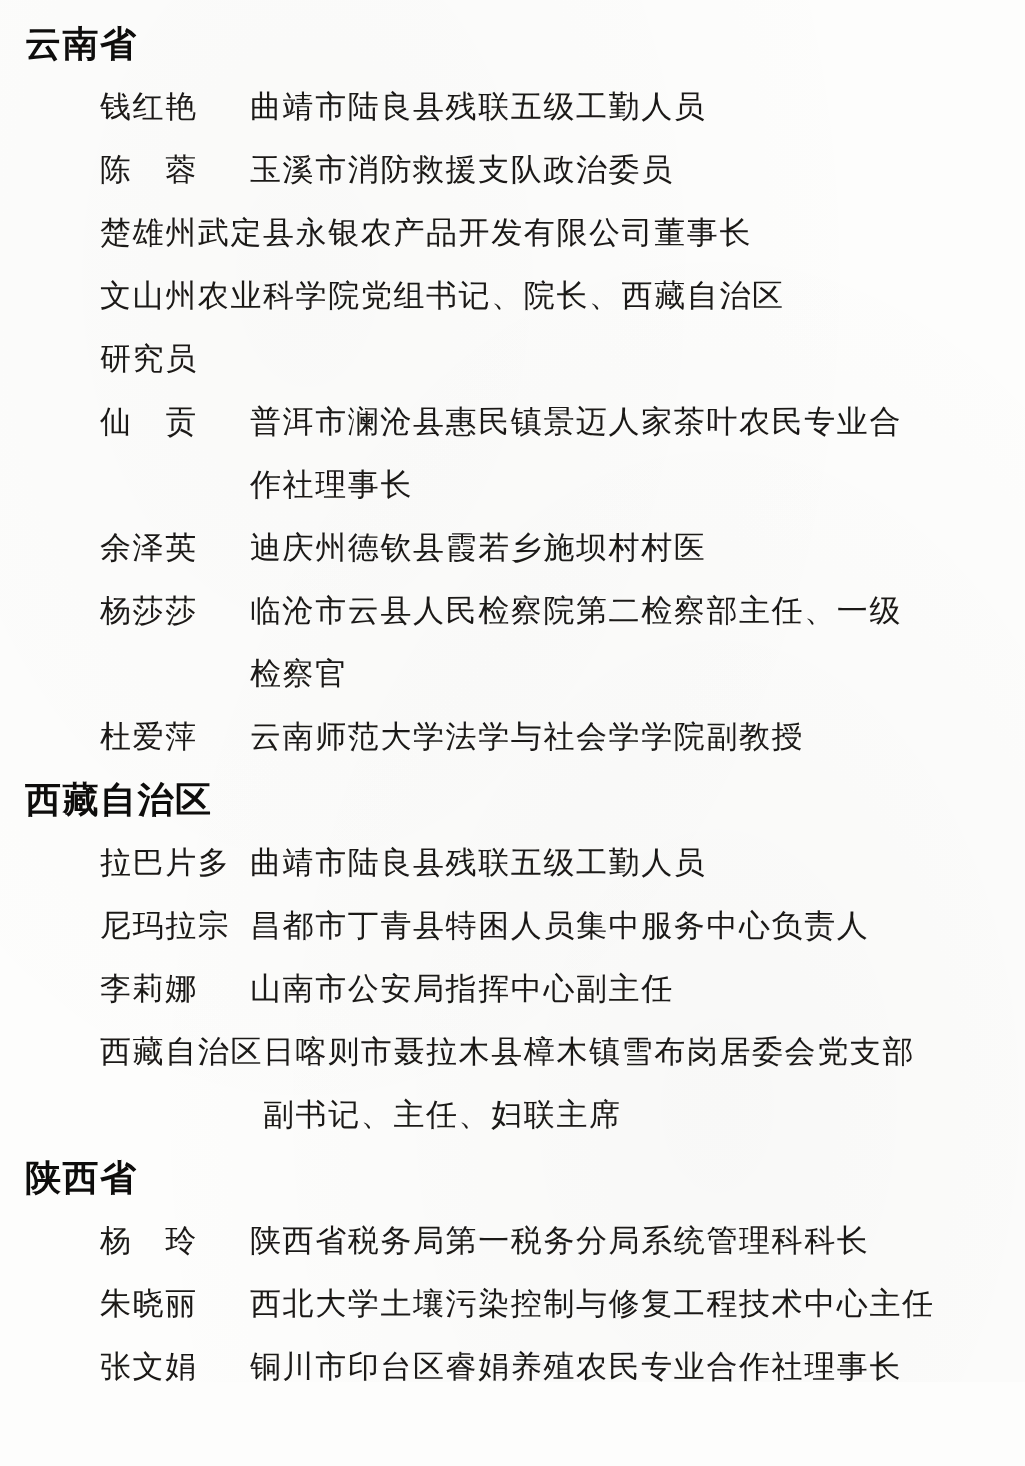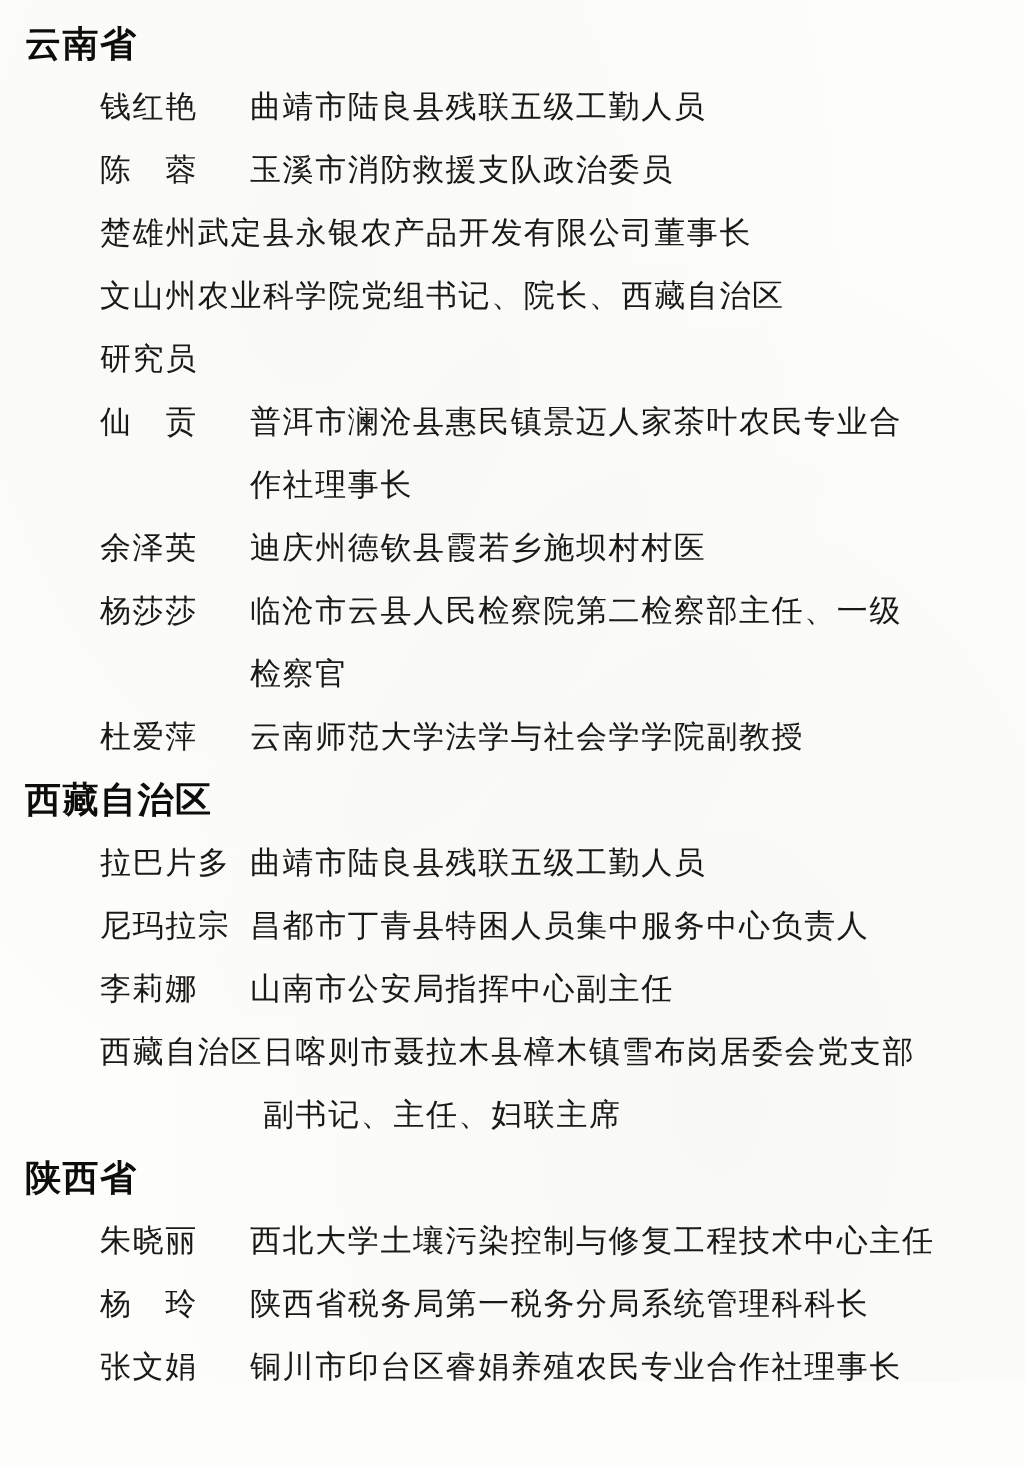--- a/index.html
+++ b/index.html
@@ -107,25 +107,25 @@
   </div>
   <div class="entry">
     <span class="entry-name">西藏自治区</span>
     <span class="entry-title">日喀则市聂拉木县樟木镇雪布岗居委会党支部
 副书记、主任、妇联主席</span>
   </div>
 
   <div class="section-header">陕西省</div>
 
   <div class="entry">
+    <span class="entry-name">杨　玲</span>
+    <span class="entry-title">陕西省税务局第一税务分局系统管理科科长</span>
+  </div>
+  <div class="entry">
     <span class="entry-name">朱晓丽</span>
     <span class="entry-title">西北大学土壤污染控制与修复工程技术中心主任</span>
-  </div>
-  <div class="entry">
-    <span class="entry-name">杨　玲</span>
-    <span class="entry-title">陕西省税务局第一税务分局系统管理科科长</span>
   </div>
   <div class="entry">
     <span class="entry-name">张文娟</span>
     <span class="entry-title">铜川市印台区睿娟养殖农民专业合作社理事长</span>
   </div>
 
 </div>
 
 </body></html>

